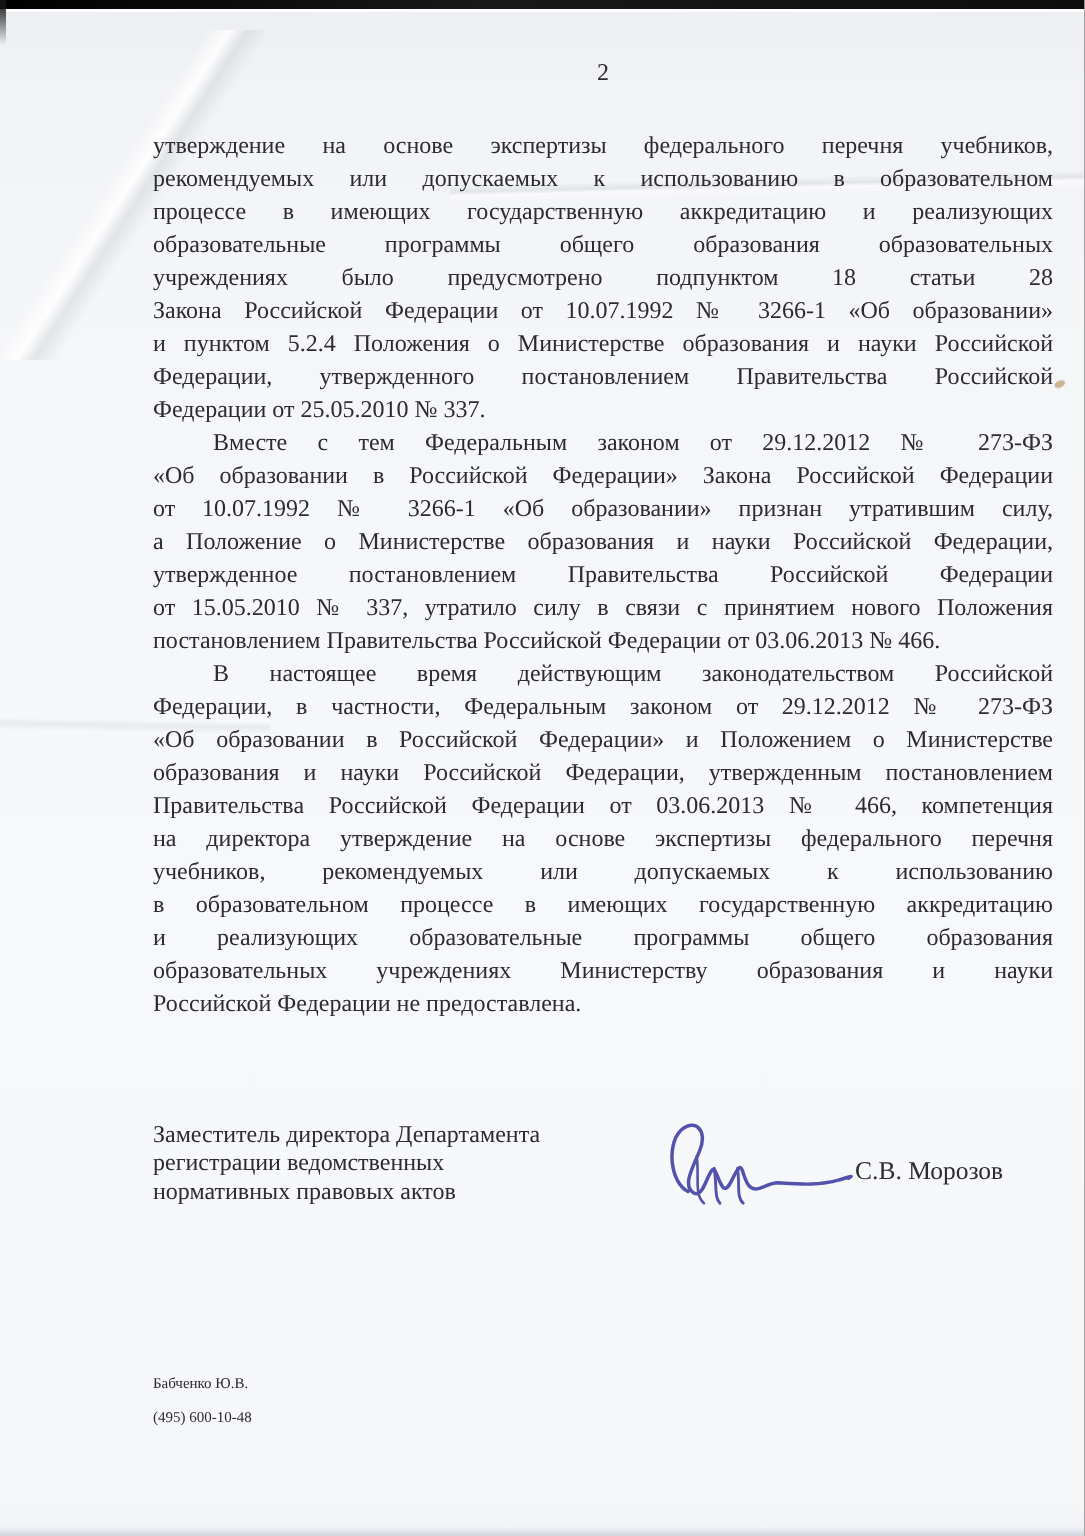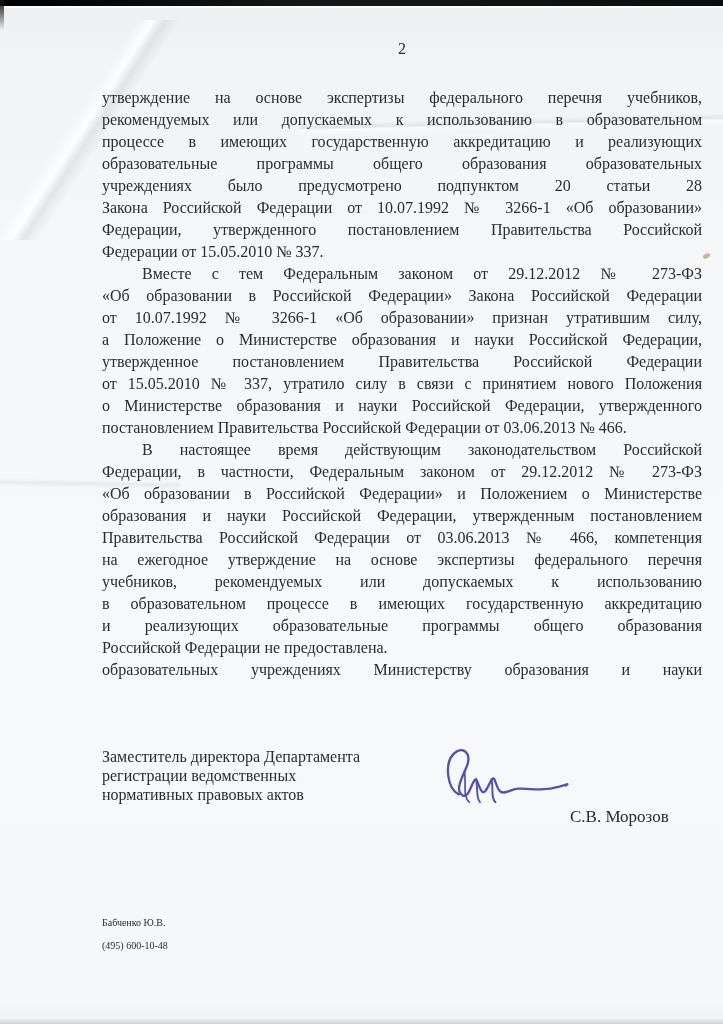--- a/index.html
+++ b/index.html
@@ -57,21 +57,21 @@
   .line{
     text-align:justify;text-align-last:justify;
     text-justify:inter-word;
     height:22px;overflow:hidden;white-space:nowrap;
   }
   .line.last{text-align-last:left;}
   .line.indent{text-indent:40px;}
   .sig-row{position:absolute;top:744px;left:102px;width:600px;height:70px;}
   .sig-title{position:absolute;left:0;top:3px;font-size:16px;line-height:19px;}
   .sig-ink{position:absolute;left:333px;top:0px;width:150px;height:62px;}
-  .sig-name{position:absolute;left:468px;top:27px;font-size:17px;margin-top:36px;}
+  .sig-name{position:absolute;left:468px;top:27px;font-size:17px;}
   .executor{position:absolute;left:102px;top:915px;font-size:10px;line-height:15px;}
   .exec-name{margin-bottom:8px;}
 </style>
 </head>
 <body>
 
 <div class="page">
   <div class="edge-top"></div>
   <div class="edge-left-corner"></div>
   <div class="crease crease-tl"></div>
@@ -80,47 +80,47 @@
   <div class="speck"></div>
 
   <div class="pageno">2</div>
 
   <div class="body">
       <div class="para">
         <div class="line">утверждение на основе экспертизы федерального перечня учебников,</div>
         <div class="line">рекомендуемых или допускаемых к использованию в образовательном</div>
         <div class="line">процессе в имеющих государственную аккредитацию и реализующих</div>
         <div class="line">образовательные программы общего образования образовательных</div>
-        <div class="line">учреждениях было предусмотрено подпунктом 20 статьи 28</div>
+        <div class="line">учреждениях было предусмотрено подпунктом 18 статьи 28</div>
         <div class="line">Закона Российской Федерации от 10.07.1992 № 3266-1 «Об образовании»</div>
+        <div class="line">и пунктом 5.2.4 Положения о Министерстве образования и науки Российской</div>
         <div class="line">Федерации, утвержденного постановлением Правительства Российской</div>
-        <div class="line last">Федерации от 15.05.2010 № 337.</div>
+        <div class="line last">Федерации от 25.05.2010 № 337.</div>
       </div>
       <div class="para">
         <div class="line indent">Вместе с тем Федеральным законом от 29.12.2012 № 273-ФЗ</div>
         <div class="line">«Об образовании в Российской Федерации» Закона Российской Федерации</div>
         <div class="line">от 10.07.1992 № 3266-1 «Об образовании» признан утратившим силу,</div>
         <div class="line">а Положение о Министерстве образования и науки Российской Федерации,</div>
         <div class="line">утвержденное постановлением Правительства Российской Федерации</div>
         <div class="line">от 15.05.2010 № 337, утратило силу в связи с принятием нового Положения</div>
-        <div class="line">о Министерстве образования и науки Российской Федерации, утвержденного</div>
         <div class="line last">постановлением Правительства Российской Федерации от 03.06.2013 № 466.</div>
       </div>
       <div class="para">
         <div class="line indent">В настоящее время действующим законодательством Российской</div>
         <div class="line">Федерации, в частности, Федеральным законом от 29.12.2012 № 273-ФЗ</div>
         <div class="line">«Об образовании в Российской Федерации» и Положением о Министерстве</div>
         <div class="line">образования и науки Российской Федерации, утвержденным постановлением</div>
         <div class="line">Правительства Российской Федерации от 03.06.2013 № 466, компетенция</div>
-        <div class="line">на ежегодное утверждение на основе экспертизы федерального перечня</div>
+        <div class="line">на директора утверждение на основе экспертизы федерального перечня</div>
         <div class="line">учебников, рекомендуемых или допускаемых к использованию</div>
         <div class="line">в образовательном процессе в имеющих государственную аккредитацию</div>
         <div class="line">и реализующих образовательные программы общего образования</div>
+        <div class="line">образовательных учреждениях Министерству образования и науки</div>
         <div class="line last">Российской Федерации не предоставлена.</div>
-        <div class="line">образовательных учреждениях Министерству образования и науки</div>
       </div>
     </div>
 
   <div class="sig-row">
     <div class="sig-title">
         <div>Заместитель директора Департамента</div>
         <div>регистрации ведомственных</div>
         <div>нормативных правовых актов</div>
       </div>
     <svg class="sig-ink" viewBox="0 0 150 64" fill="none">

